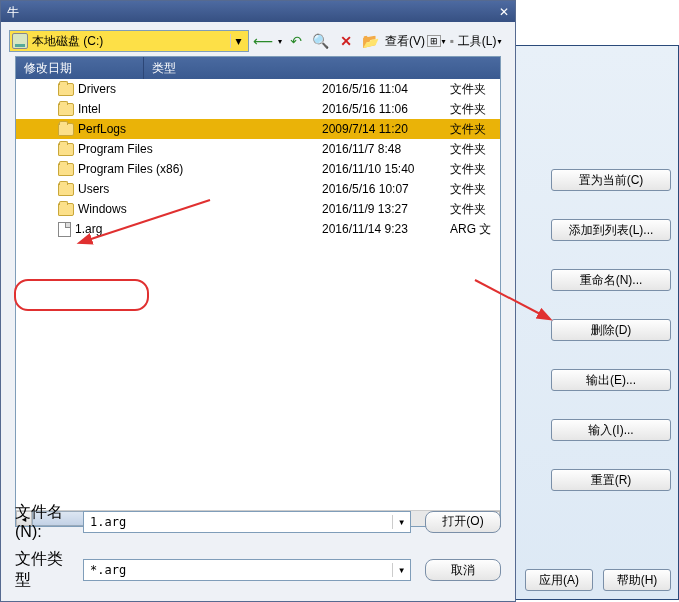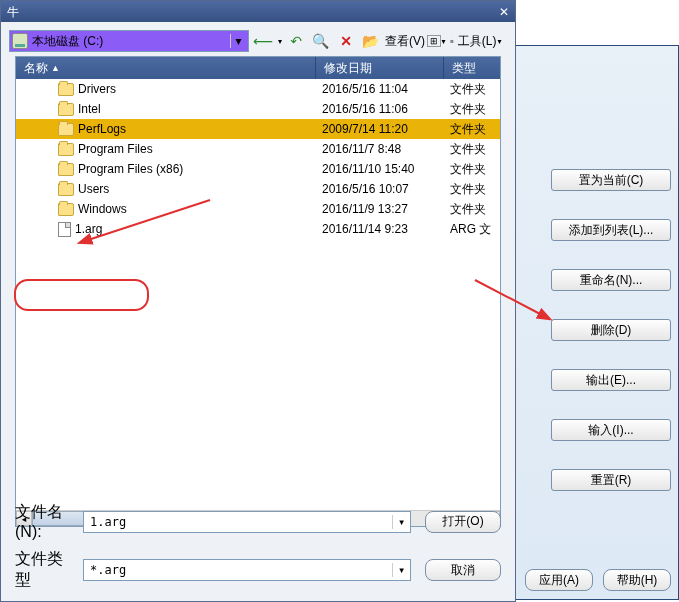--- a/index.html
+++ b/index.html
@@ -35,42 +35,42 @@
   }
   .bg-buttons { position:absolute; top:150px; right:8px; width:120px; display:flex; flex-direction:column; gap:9px; }
   .bg-buttons button, .apply-row button {
     height:22px; font-size:12px; font-family:SimSun,Arial;
     background:linear-gradient(#fefefe,#e6e6e6);
     border:1px solid #7a8fa8; border-radius:3px;
     cursor:pointer;
     margin-top:19px;
   }
   .apply-row { position:absolute; bottom:11px; right:8px; display:flex; gap:10px; }
-  .apply-row button { width:68px;border-radius:8px; }
+  .apply-row button { width:68px; }
 
   
   .file-dialog {
     position:absolute; left:0; top:0; width:516px; height:602px;
     background:#eef1f6;
     border:1px solid #566a90;
   }
   .fd-title {
     height:21px; background:linear-gradient(#4d6aa1,#365082);
     color:#fff; padding-left:6px; line-height:20px; font-size:12px;
     display:flex; justify-content:space-between; align-items:center;
   }
   .fd-title .x { margin-right:6px; cursor:pointer; }
 
   .fd-toolbar {
     height:34px; display:flex; align-items:center; gap:3px; padding:4px 8px 0 8px;
     background:#eef1f6;
   }
   .path-combo {
     flex:0 0 240px; height:22px; border:1px solid #7f9db9;
-    background:#8b5cf6; display:flex; align-items:center; padding:0 2px;
+    background:#fde047; display:flex; align-items:center; padding:0 2px;
   }
   .path-combo .drive { width:16px; height:16px; display:inline-block; background:#d8e6c0; border:1px solid #888; border-radius:2px; margin-right:4px; position:relative; }
   .path-combo .drive::after{ content:""; position:absolute; bottom:1px; left:2px; right:2px; height:3px; background:#5a9; }
   .path-combo .txt { flex:1; font-size:12px; }
   .path-combo .dd { width:16px; text-align:center; border-left:1px solid #ccc; cursor:pointer; }
   .tb-icon { width:22px; height:22px; display:flex; align-items:center; justify-content:center; cursor:pointer; font-size:14px;}
   .tb-sep { color:#888; margin:0 1px; }
   .tb-text { font-size:12px; cursor:pointer; display:flex; align-items:center; }
   .tb-dd { font-size:8px; margin-left:1px; }
 
@@ -169,24 +169,20 @@
     </div>
     <span class="tb-sep">▪</span>
     <div class="tb-text">
       <span>工具(L)</span>
       <span class="tb-dd">▾</span>
     </div>
   </div>
 
   <div class="fd-body">
     <div class="list-header">
-      <div class="col-name">
-        <span>名称</span>
-        <span class="sort">▲</span>
-      </div>
       <div class="col-date">修改日期</div>
       <div class="col-type">类型</div>
     </div>
     <div class="file-list" id="file-list">
         <div class="row">
           <div class="c1">
             <span class="folder-ico"></span>
             <span>Drivers</span>
           </div>
           <div class="c2">2016/5/16 11:04</div>

